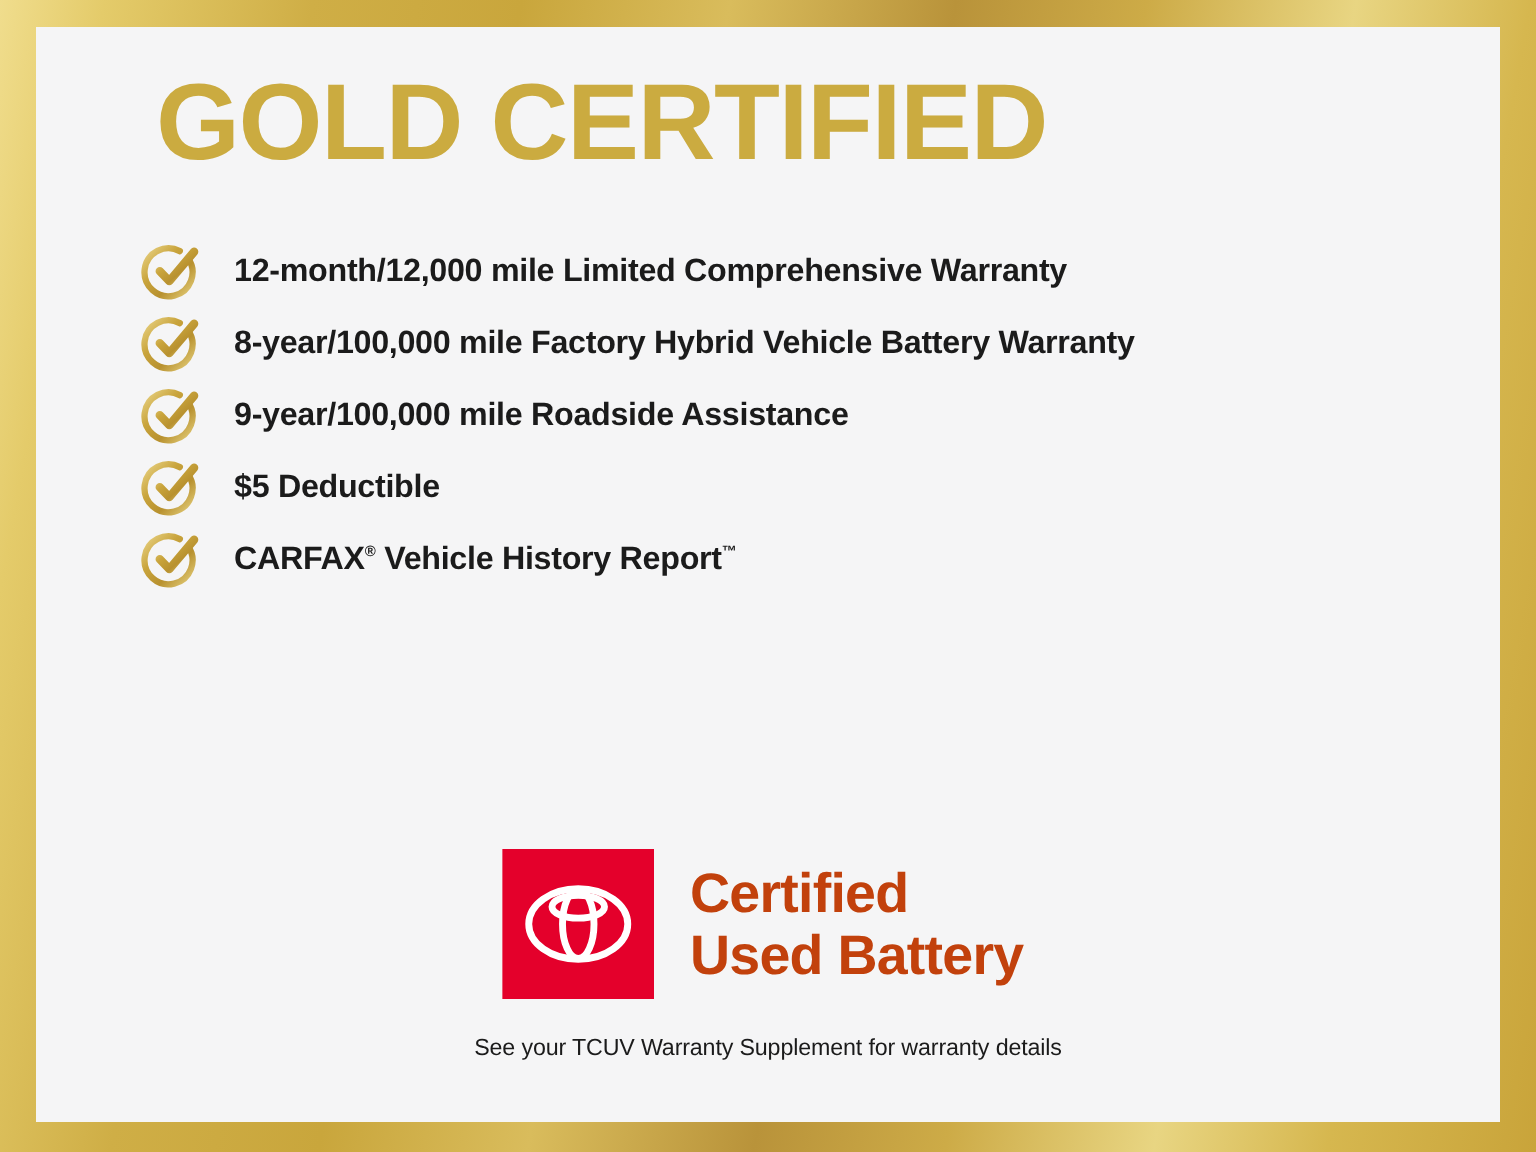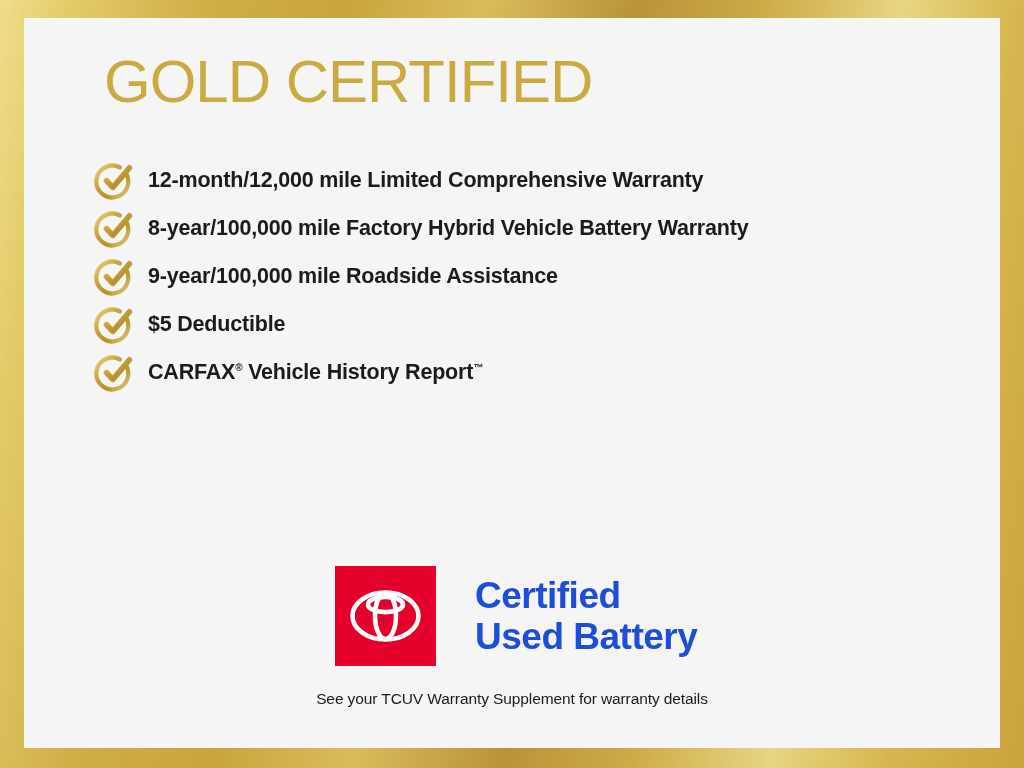--- a/index.html
+++ b/index.html
@@ -38,42 +38,43 @@
     height: 100%;
     background: #f5f5f6;
     overflow: hidden;
   }
 
   
   #title {
     position: absolute;
     left: 80px;
     top: 16px;
-    font-size: 60px;
+    font-size: 72px;
     line-height: 96px;
-    font-weight: 400;
+    font-weight: 700;
     letter-spacing: -1px;
     color: #cbab40;
     font-family: "Liberation Sans", sans-serif;
     white-space: nowrap;
   }
 
   
   #benefits {
     position: absolute;
     left: 70px;
     top: 138px;
     width: 900px;
     list-style: none;
   }
 
   .benefit-row {
     display: flex;
     align-items: center;
     height: 48px;
+    gap: 8px;
   }
 
   .check-icon {
     flex: 0 0 44px;
     width: 44px;
     height: 42px;
     margin-right: 10px;
     display: block;
   }
 
@@ -104,25 +105,25 @@
 
   #toyota-badge {
     width: 101px;
     height: 100px;
     background: #e4002b;
     display: block;
     flex: 0 0 101px;
   }
 
   #brand-words {
-    margin-left: 39px;
+    margin-left: 24px;
     font-size: 37px;
     line-height: 41px;
     font-weight: 700;
-    color: #1d4ed8;
+    color: #c2410c;
     letter-spacing: -0.5px;
     font-family: "Liberation Sans", sans-serif;
   }
 
   
   #footnote {
     position: absolute;
     left: 0;
     right: 0;
     top: 672px;

